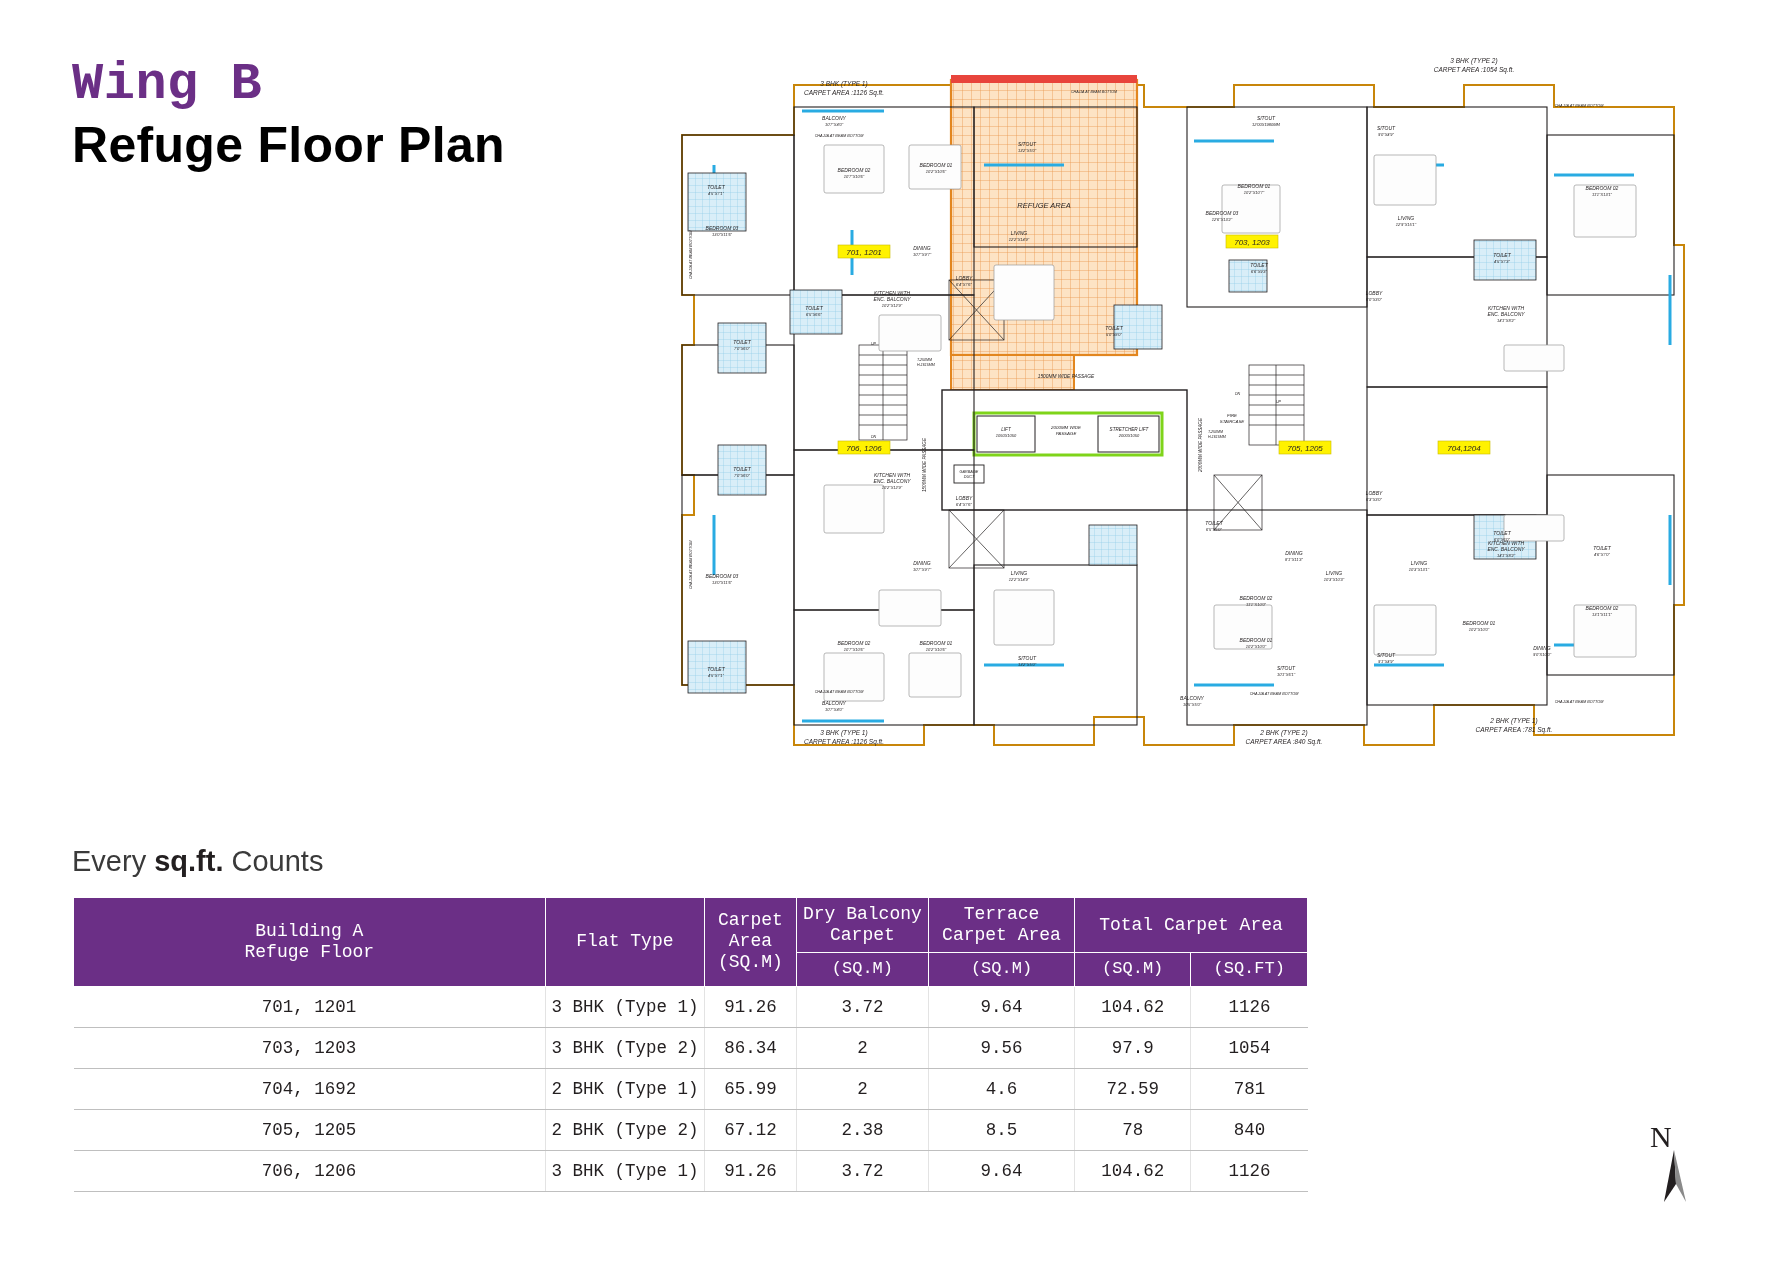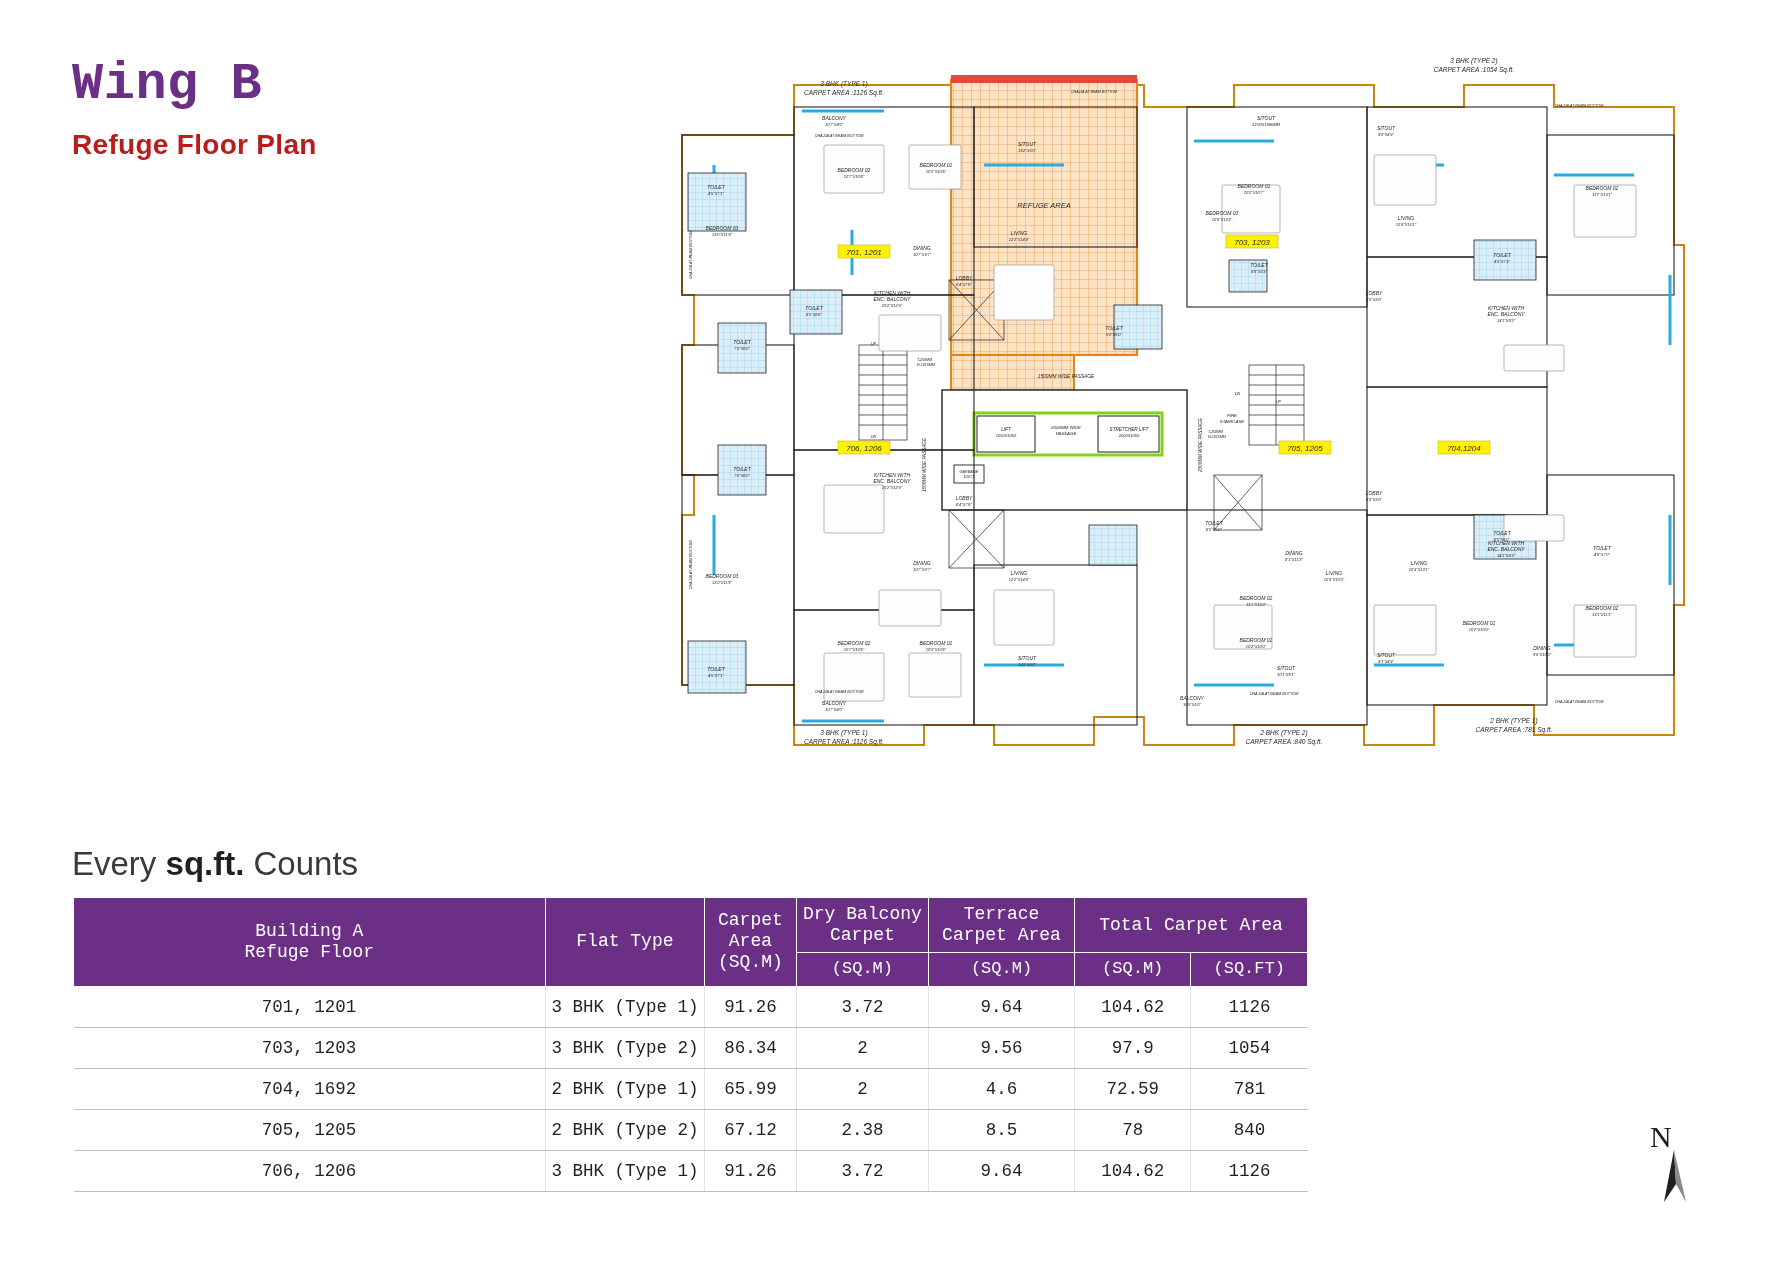--- a/index.html
+++ b/index.html
@@ -24,34 +24,34 @@
   }
   #title-main {
     font-size: 52px;
     font-weight: bold;
     letter-spacing: 0.5px;
     line-height: 1.05;
     color: #6b2f86;
     font-family: Liberation Mono, monospace;
   }
   #title-sub {
-    font-size: 28px;
+    font-size: 50px;
     font-weight: bold;
     letter-spacing: 0.3px;
     line-height: 1.15;
-    color: #b91c1c;
-    margin-top: 16px;
+    color: #000000;
+    margin-top: 4px;
   }
 
   
   #tagline {
     position: absolute;
     left: 72px;
     top: 845px;
-    font-size: 33px;
+    font-size: 29px;
     color: #231f20;
     white-space: nowrap;
   }
   #tagline .light { font-weight: 300; color: #3a3a3a; }
   #tagline .bold { font-weight: bold; color: #231f20; }
 
   
   #area-table {
     position: absolute;
     left: 73px;

